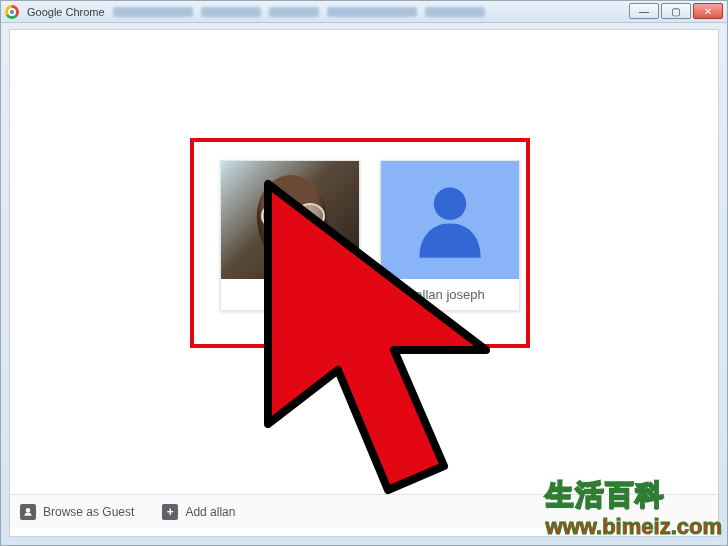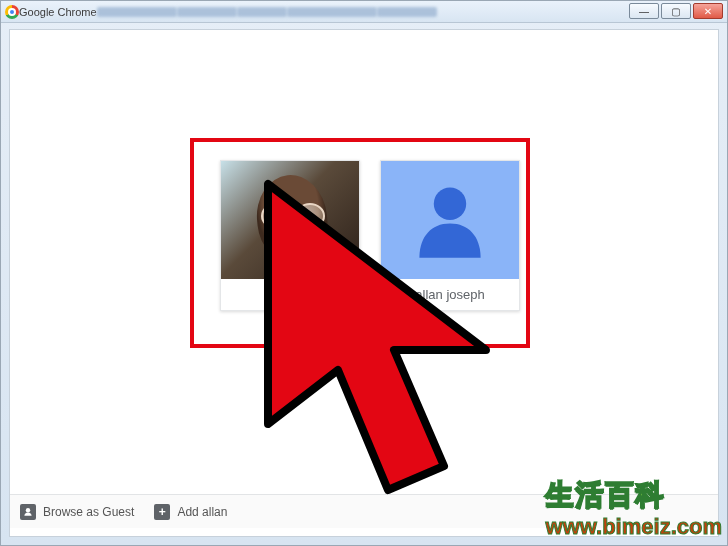--- a/index.html
+++ b/index.html
@@ -17,21 +17,21 @@
     position: absolute;
     inset: 0;
     border: 1px solid #9aa7b4;
     background: linear-gradient(#e6eef7, #d7e4f1);
   }
   .titlebar {
     height: 22px;
     display: flex;
     align-items: center;
     padding: 0 4px;
-    gap: 0;
+    gap: 8px;
     background: linear-gradient(#eaf2fb, #d8e5f2);
     border-bottom: 1px solid #b8c6d4;
     position: relative;
   }
   .chrome-ico {
     width: 14px; height: 14px;
     border-radius: 50%;
     background: conic-gradient(#ea4335 0 120deg, #34a853 120deg 240deg, #fbbc05 240deg 360deg);
     position: relative;
     flex: 0 0 auto;
@@ -151,21 +151,21 @@
 
   
   .bottombar {
     position: absolute;
     left: 0; right: 0; bottom: 8px;
     height: 34px;
     border-top: 1px solid #e2e4e6;
     display: flex;
     align-items: center;
     padding: 0 10px;
-    gap: 20px;
+    gap: 28px;
     background: #fafafa;
   }
   .bb-item {
     display: flex; align-items: center; gap: 7px;
     font-size: 12px; color: #555;
   }
   .bb-ico {
     width: 16px; height: 16px;
     background: #5f6368;
     border-radius: 2px;

